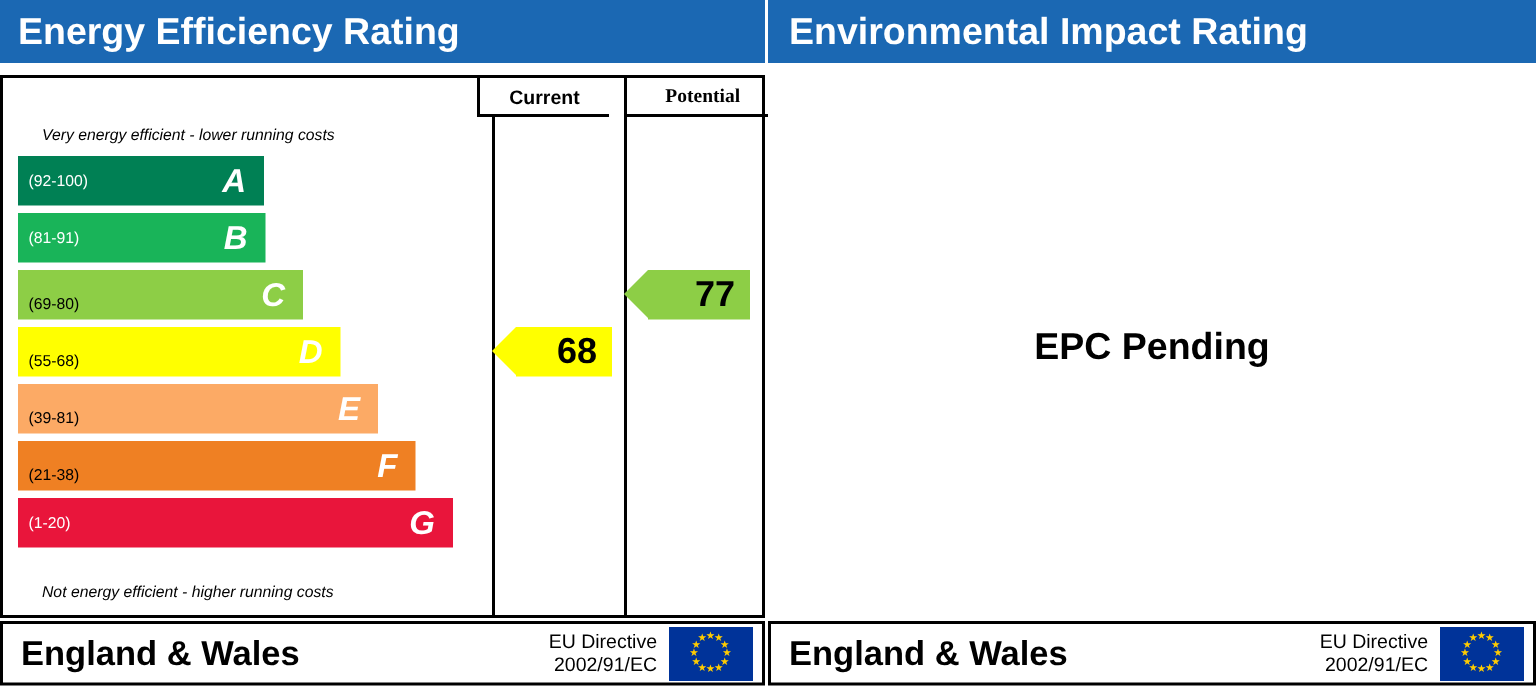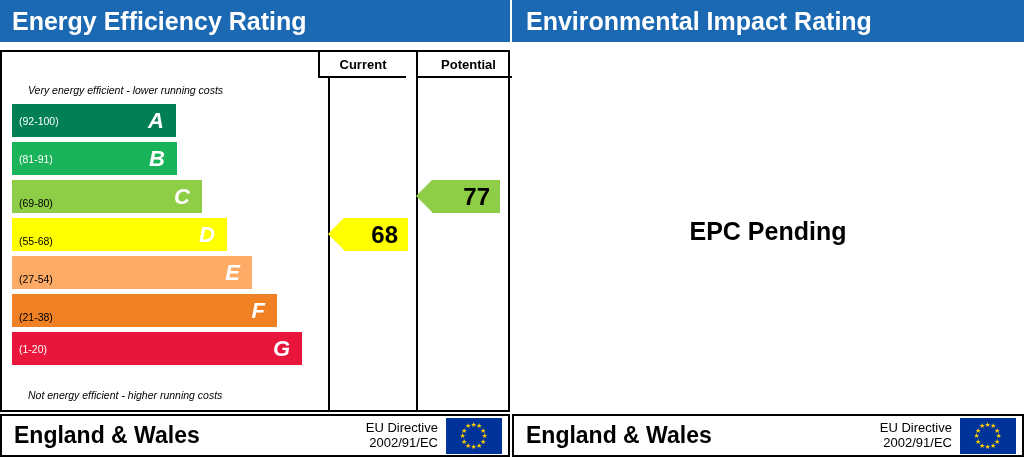--- a/index.html
+++ b/index.html
@@ -25,21 +25,21 @@
   .panel{
     position:absolute;left:0;top:50px;width:510px;height:362px;
     border:2px solid #000;box-sizing:border-box;background:#fff;
   }
   .col-head{
     position:absolute;top:0;height:26px;border-bottom:2px solid #000;
     box-sizing:border-box;display:flex;align-items:center;justify-content:center;
     font-size:13px;font-weight:bold;color:#000;
   }
   .col-head.cur{left:316px;width:88px;border-left:2px solid #000;}
-  .col-head.pot{left:414px;width:103px;border-left:2px solid #000;}
+  .col-head.pot{left:414px;width:103px;border-left:2px solid #000;font-family:Liberation Serif, serif;}
   .vline{position:absolute;top:26px;width:2px;background:#000;height:334px;}
   .vline.a{left:326px;}
   .vline.b{left:414px;}
 
   .note{
     position:absolute;left:10px;font-size:10.5px;font-style:italic;color:#000;margin-left:16px;
   }
   .note.top{top:32px;}
   .note.bot{top:337px;}
 
@@ -141,21 +141,21 @@
       </div>
       <div class="bar lite" style="width:190px;background:#8dce46;">
         <span class="range">(69-80)</span>
         <span class="letter">C</span>
       </div>
       <div class="bar lite" style="width:215px;background:#ffff00;">
         <span class="range">(55-68)</span>
         <span class="letter">D</span>
       </div>
       <div class="bar lite" style="width:240px;background:#fcaa65;">
-        <span class="range">(27-54)</span>
+        <span class="range">(39-81)</span>
         <span class="letter">E</span>
       </div>
       <div class="bar lite" style="width:265px;background:#ef8023;">
         <span class="range">(21-38)</span>
         <span class="letter">F</span>
       </div>
       <div class="bar dark" style="width:290px;background:#e9153b;">
         <span class="range">(1-20)</span>
         <span class="letter">G</span>
       </div>

